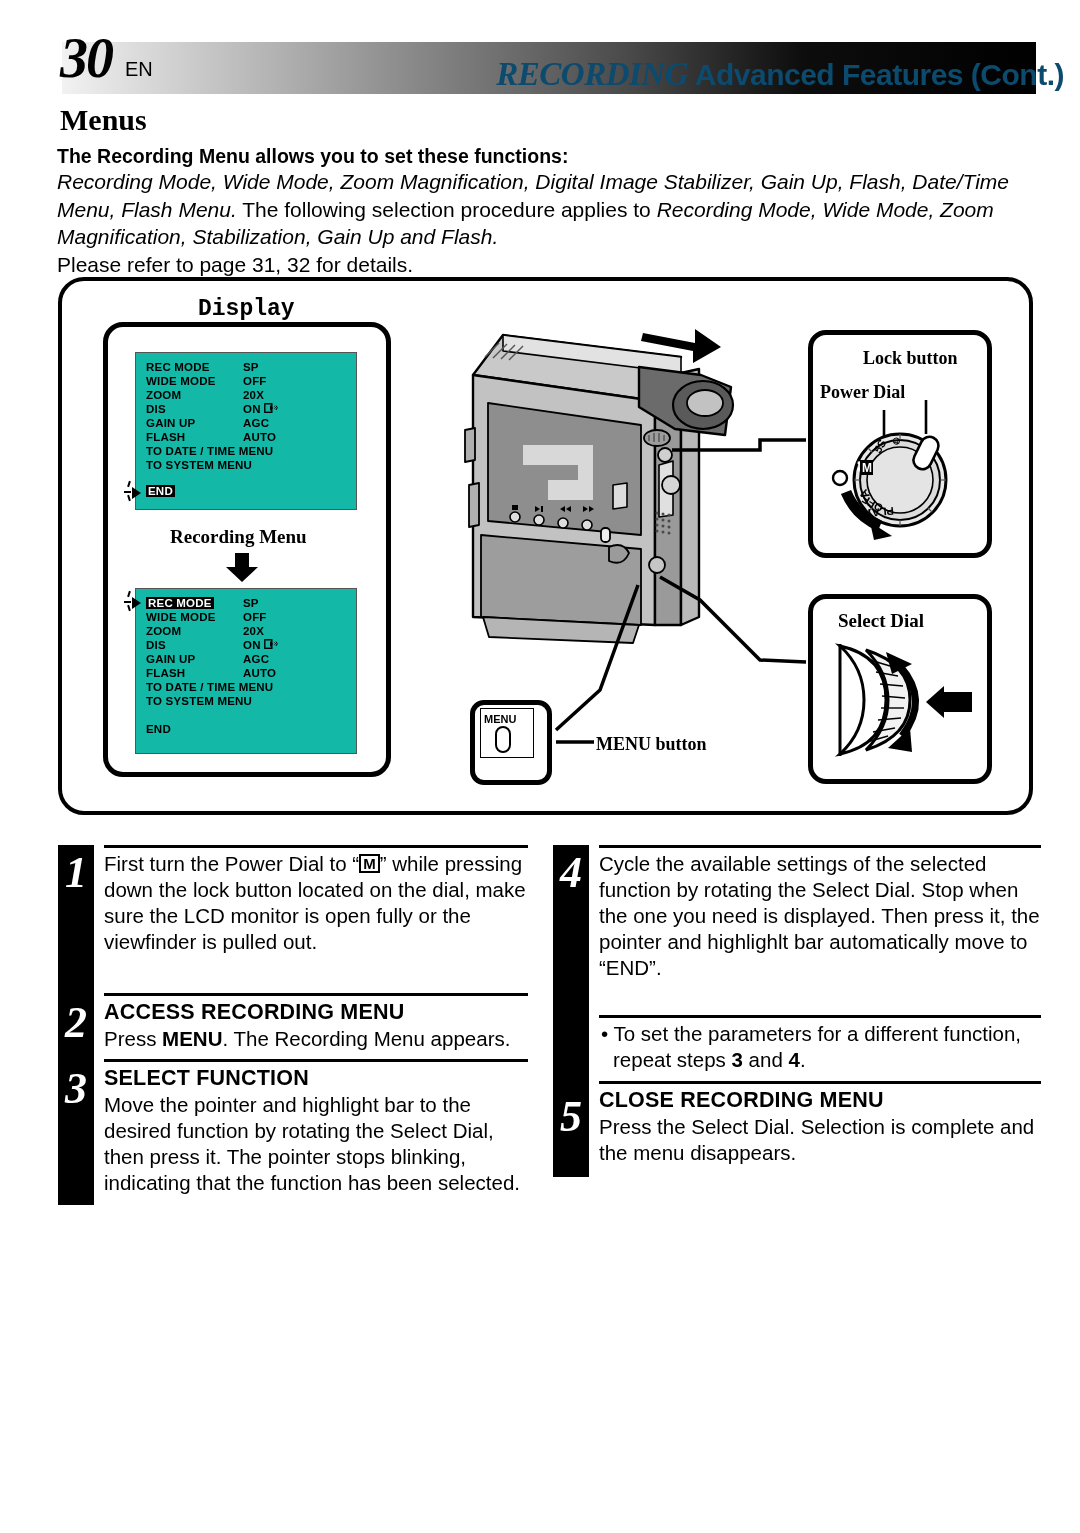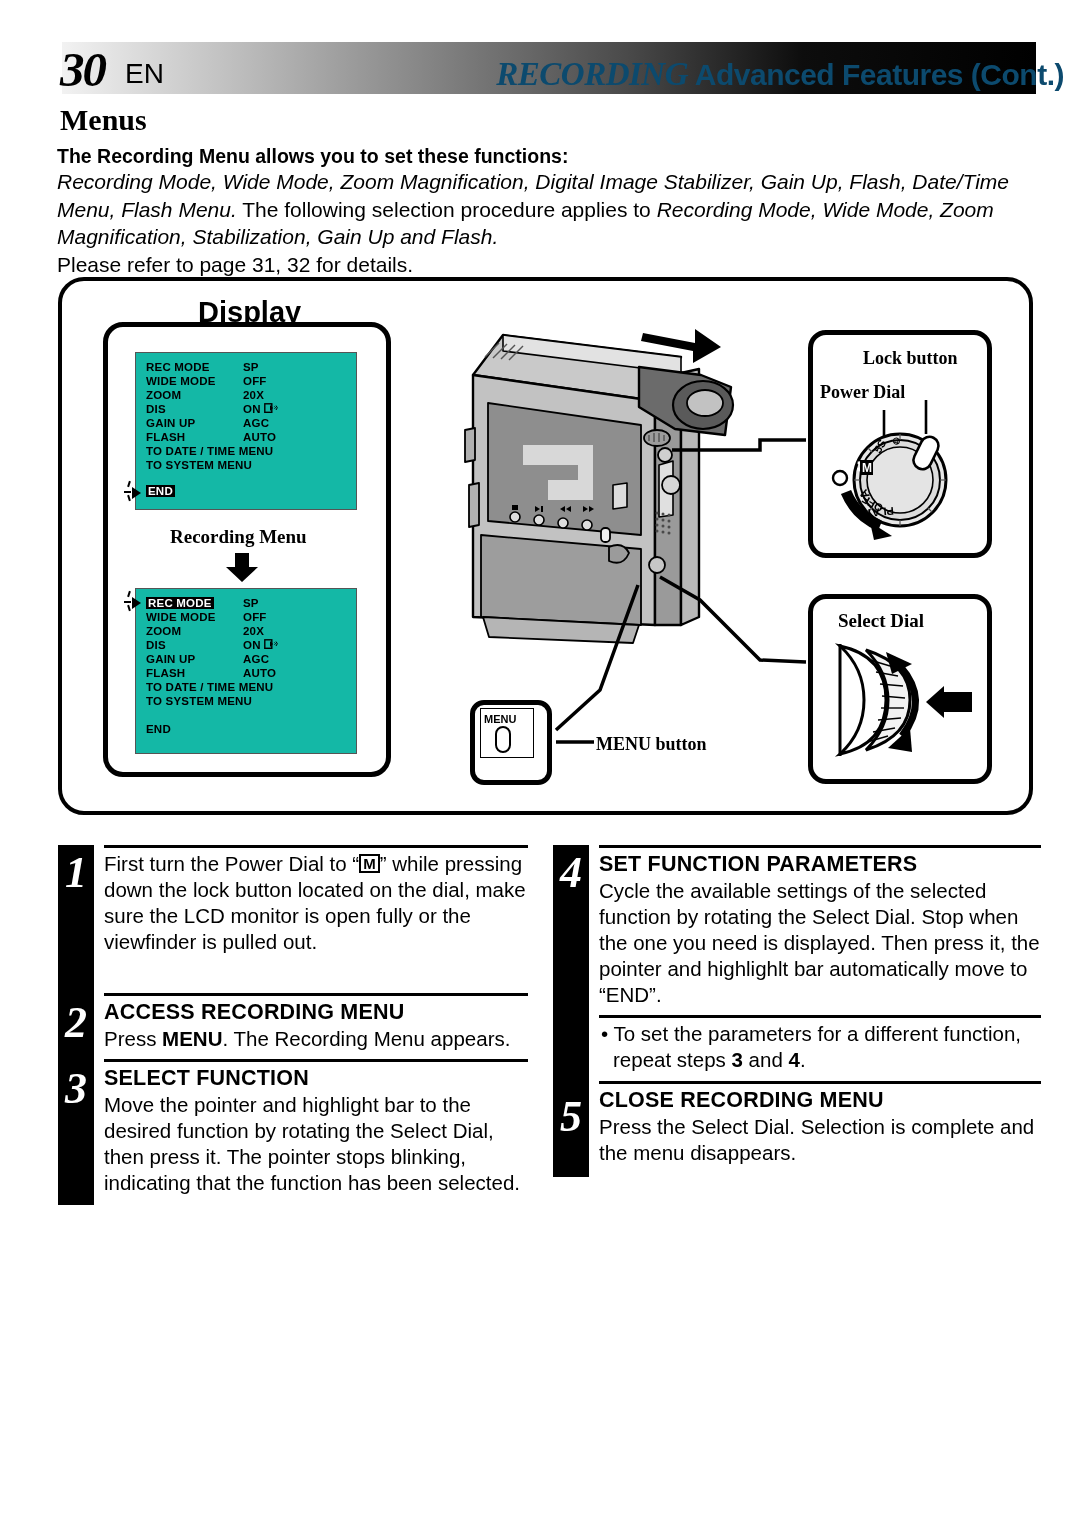--- a/index.html
+++ b/index.html
@@ -7,41 +7,41 @@
     width:1080px;height:1533px;background:#fff;
     font-family:"Liberation Sans",sans-serif;
     color:#000;position:relative;overflow:hidden;
   }
   .page{position:absolute;left:0;top:0;width:1080px;height:1533px;}
 
   
   .hdr{position:absolute;left:62px;top:42px;width:974px;height:52px;
        background:linear-gradient(to right,#f2f2f2 0%,#c9c9c9 14%,#8f8f8f 34%,#4a4a4a 58%,#0d0d0d 76%,#000 100%);}
   .hdr-pagenum{position:absolute;left:60px;top:30px;font-family:"Liberation Serif",serif;
-       font-style:italic;font-weight:bold;font-size:49px;line-height:56px;letter-spacing:-2px;margin-top:12px;}
-  .hdr-en{position:absolute;left:125px;top:58px;font-size:28px;font-weight:normal;letter-spacing:0px;}
+       font-style:italic;font-weight:bold;font-size:56px;line-height:56px;letter-spacing:-2px;}
+  .hdr-en{position:absolute;left:125px;top:58px;font-size:20px;font-weight:normal;letter-spacing:0px;}
   .hdr-title{position:absolute;right:16px;top:56px;color:#0c4a6e;white-space:nowrap;
        font-size:30px;font-weight:bold;letter-spacing:-0.5px;}
   .hdr-title .ital{font-family:"Liberation Serif",serif;font-style:italic;font-weight:bold;font-size:33px;}
 
   .menus-h{position:absolute;left:60px;top:103px;font-size:30px;font-weight:bold;
        font-family:"Liberation Serif",serif;}
 
   
   .intro{position:absolute;left:57px;top:144px;width:985px;}
   .intro .lead{font-size:19.5px;font-weight:bold;line-height:24px;}
   .intro .body{font-size:21px;line-height:27.5px;font-family:"Liberation Sans",sans-serif;}
   .it{font-style:italic;}
 
   
   .frame{position:absolute;left:58px;top:277px;width:975px;height:538px;
          border:4px solid #000;border-radius:26px;box-sizing:border-box;}
 
-  .display-label{position:absolute;left:198px;top:296px;font-size:29px;font-weight:bold;
-         font-family:Liberation Sans, sans-serif;}
+  .display-label{position:absolute;left:198px;top:296px;font-size:23px;font-weight:bold;
+         font-family:Liberation Mono, monospace;}
 
   
   .dispbox{position:absolute;left:103px;top:322px;width:288px;height:455px;
            border:5px solid #000;border-radius:20px;box-sizing:border-box;background:#fff;}
 
   
   .lcd{position:absolute;background:#14b8a6;border:1px solid #555;box-sizing:border-box;}
   .lcd1{left:135px;top:352px;width:222px;height:158px;}
   .lcd2{left:135px;top:588px;width:222px;height:166px;}
 
@@ -397,21 +397,20 @@
     </div>
 
   </div>
 
   <div class="stepcol colR">
 
     <div class="stepblk" style="height:170px">
       <div class="numbar" style="height:170px"></div>
       <div class="numglyph" style="top:6px">4</div>
       <div class="rule"></div>
-      <div class="sthead">SET FUNCTION PARAMETERS</div>
       <div class="stbody">Cycle the available settings of the selected function by rotating the Select Dial. Stop when the one you need is displayed. Then press it, the pointer and highlighlt bar automatically move to “END”.</div>
     </div>
 
     <div class="stepblk" style="height:66px">
       <div class="numbar" style="height:66px"></div>
       <div class="rule"></div>
       <div class="bullet"><span>• To set the parameters for a different function, repeat steps </span><b>3</b><span> and </span><b>4</b><span>.</span></div>
     </div>
 
     <div class="stepblk" style="height:96px">

